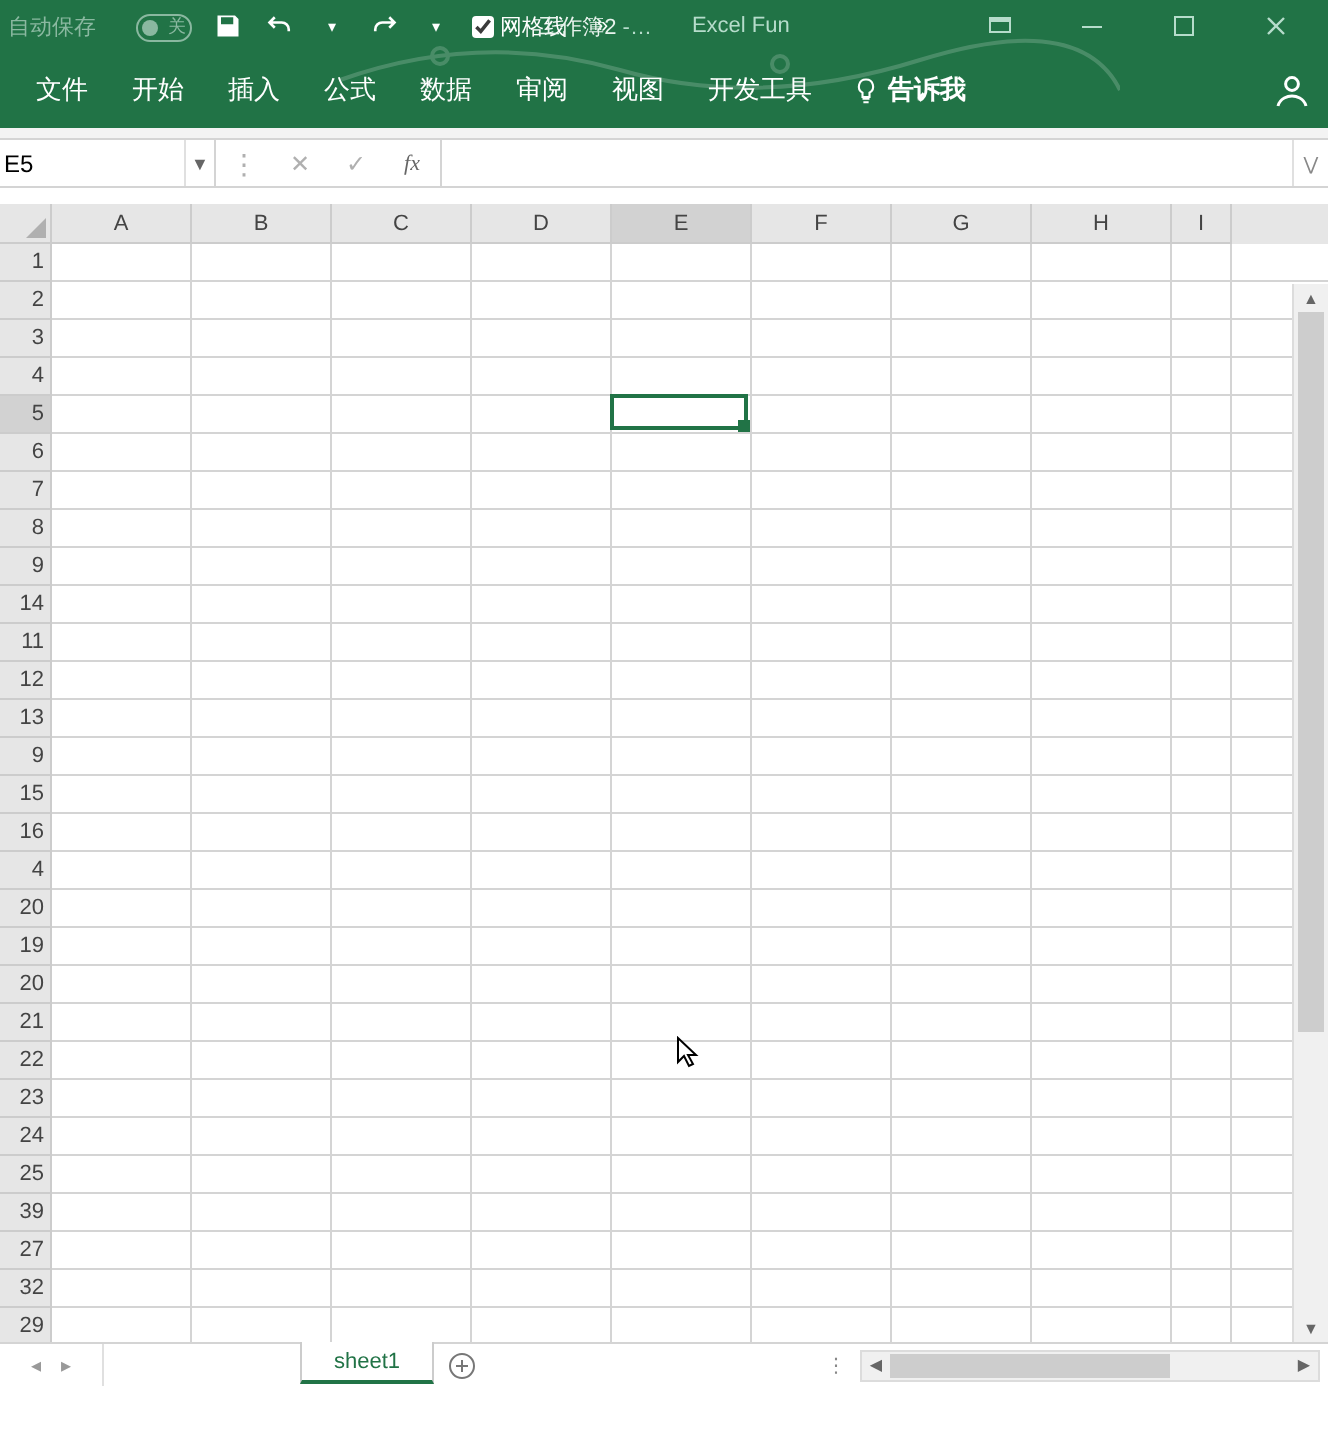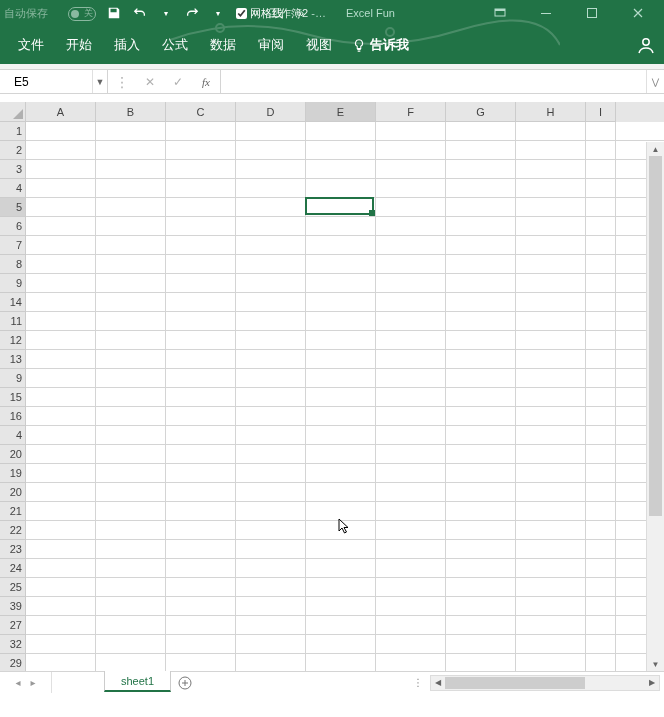--- a/index.html
+++ b/index.html
@@ -21,21 +21,21 @@
 .ribbon-tabs { height: 38px; background: #217346; display: flex; align-items: center; padding: 0 8px; color: #fff; font-size: 13px; gap: 2px; }
 .tab { padding: 8px 10px; cursor: pointer; }
 .tell-me { display: flex; align-items: center; gap: 4px; margin-left: 8px; font-weight: bold; }
 .bulb { width: 14px; height: 14px; }
 .user-icon { margin-left: auto; width: 20px; height: 20px; }
 
 .ribbon-content { height: 6px; background: #f3f3f3; border-bottom: 1px solid #d4d4d4; }
 
 .formula-row { height: 24px; background: #fff; border-bottom: 1px solid #d4d4d4; display: flex; align-items: stretch; }
 .name-box { width: 108px; border-right: 1px solid #d4d4d4; display: flex; align-items: center; }
-.name-box input { border: none; width: 92px; height: 100%; padding: 0 14px; font-size: 12px; outline: none; }
+.name-box input { border: none; width: 92px; height: 100%; padding: 0 2px; font-size: 12px; outline: none; }
 .name-box .dd { width: 16px; display: flex; align-items: center; justify-content: center; color: #666; font-size: 9px; border-left: 1px solid #e0e0e0; height: 100%; }
 .fb-buttons { display: flex; align-items: center; border-right: 1px solid #d4d4d4; }
 .fb-btn { width: 28px; height: 100%; display: flex; align-items: center; justify-content: center; color: #b0b0b0; font-size: 12px; }
 .fb-btn.fx { font-style: italic; color: #666; font-size: 11px; font-family: serif; }
 .formula-input { flex: 1; border: none; padding: 0 6px; font-size: 12px; outline: none; }
 .fb-expand { width: 18px; display: flex; align-items: center; justify-content: center; color: #888; font-size: 9px; border-left: 1px solid #e0e0e0; }
 
 .spacer-bar { height: 8px; background: #fff; }
 
 .grid-area { height: 569px; display: flex; flex-direction: column; }
@@ -58,21 +58,21 @@
 .active-cell::after { content: ""; position: absolute; right: -3px; bottom: -3px; width: 6px; height: 6px; background: #217346; }
 
 .vscroll { position: absolute; right: 0; top: 20px; bottom: 0; width: 18px; background: #f0f0f0; border-left: 1px solid #dcdcdc; }
 .vscroll .thumb { position: absolute; left: 2px; right: 2px; top: 14px; height: 360px; background: #cdcdcd; }
 .vscroll .arr { position: absolute; left: 0; right: 0; height: 14px; display: flex; align-items: center; justify-content: center; font-size: 8px; color: #666; }
 
 .sheet-bar { height: 22px; background: #fff; border-top: 1px solid #d4d4d4; display: flex; align-items: stretch; font-size: 11px; }
 .sheet-nav { width: 52px; display: flex; align-items: center; justify-content: center; gap: 10px; color: #999; border-right: 1px solid #e0e0e0; }
 .sheet-nav span { font-size: 10px; }
 .sheet-spacer { width: 52px; border-right: 0; }
-.sheet-tab { padding: 0 16px; border-right: 1px solid #ccc; border-left: 1px solid #ccc; display: flex; align-items: center; background: #fff; border-bottom: 2px solid #217346; position: relative; top: -1px; color: #217346; }
+.sheet-tab { padding: 0 16px; border-right: 1px solid #ccc; border-left: 1px solid #ccc; display: flex; align-items: center; background: #fff; border-bottom: 2px solid #217346; position: relative; top: -1px; color: #217346; margin-left: 46px; }
 .sheet-add { width: 28px; display: flex; align-items: center; justify-content: center; color: #666; font-size: 14px; }
 .sheet-right { margin-left: auto; display: flex; align-items: center; }
 .hscroll { width: 230px; height: 16px; background: #f0f0f0; margin-right: 4px; position: relative; border: 1px solid #dcdcdc; display: flex; align-items: center; }
 .hscroll .arr { width: 14px; text-align: center; font-size: 8px; color: #666; }
 .hscroll .track { flex: 1; position: relative; height: 100%; }
 .hscroll .thumb { position: absolute; top: 1px; bottom: 1px; left: 0; width: 140px; background: #cdcdcd; }
 .divider-dots { color: #888; padding: 0 6px; letter-spacing: 1px; font-size: 10px; }
 
 .cursor { position: absolute; left: 338px; top: 518px; width: 14px; height: 18px; pointer-events: none; z-index: 100; }
 
@@ -150,20 +150,21 @@
 </div>
 
 <div class="ribbon-tabs">
   <div class="tab">文件</div>
   <div class="tab">开始</div>
   <div class="tab">插入</div>
   <div class="tab">公式</div>
   <div class="tab">数据</div>
   <div class="tab">审阅</div>
   <div class="tab">视图</div>
+  <div class="tab">开发工具</div>
   <div class="tell-me">
     <svg class="bulb" viewBox="0 0 16 16">
         <path fill="none" stroke="#fff" stroke-width="1.2" d="M8 2a4 4 0 00-2 7.5V12h4v-2.5A4 4 0 008 2zM6 13h4M6.5 15h3"></path>
       </svg>
     <span>告诉我</span>
   </div>
   <svg class="user-icon" viewBox="0 0 20 20">
     <circle cx="10" cy="7" r="3.2" fill="none" stroke="#fff" stroke-width="1.5"></circle>
     <path d="M3 18c1-4 5-5 7-5s6 1 7 5" fill="none" stroke="#fff" stroke-width="1.5"></path>
   </svg>

